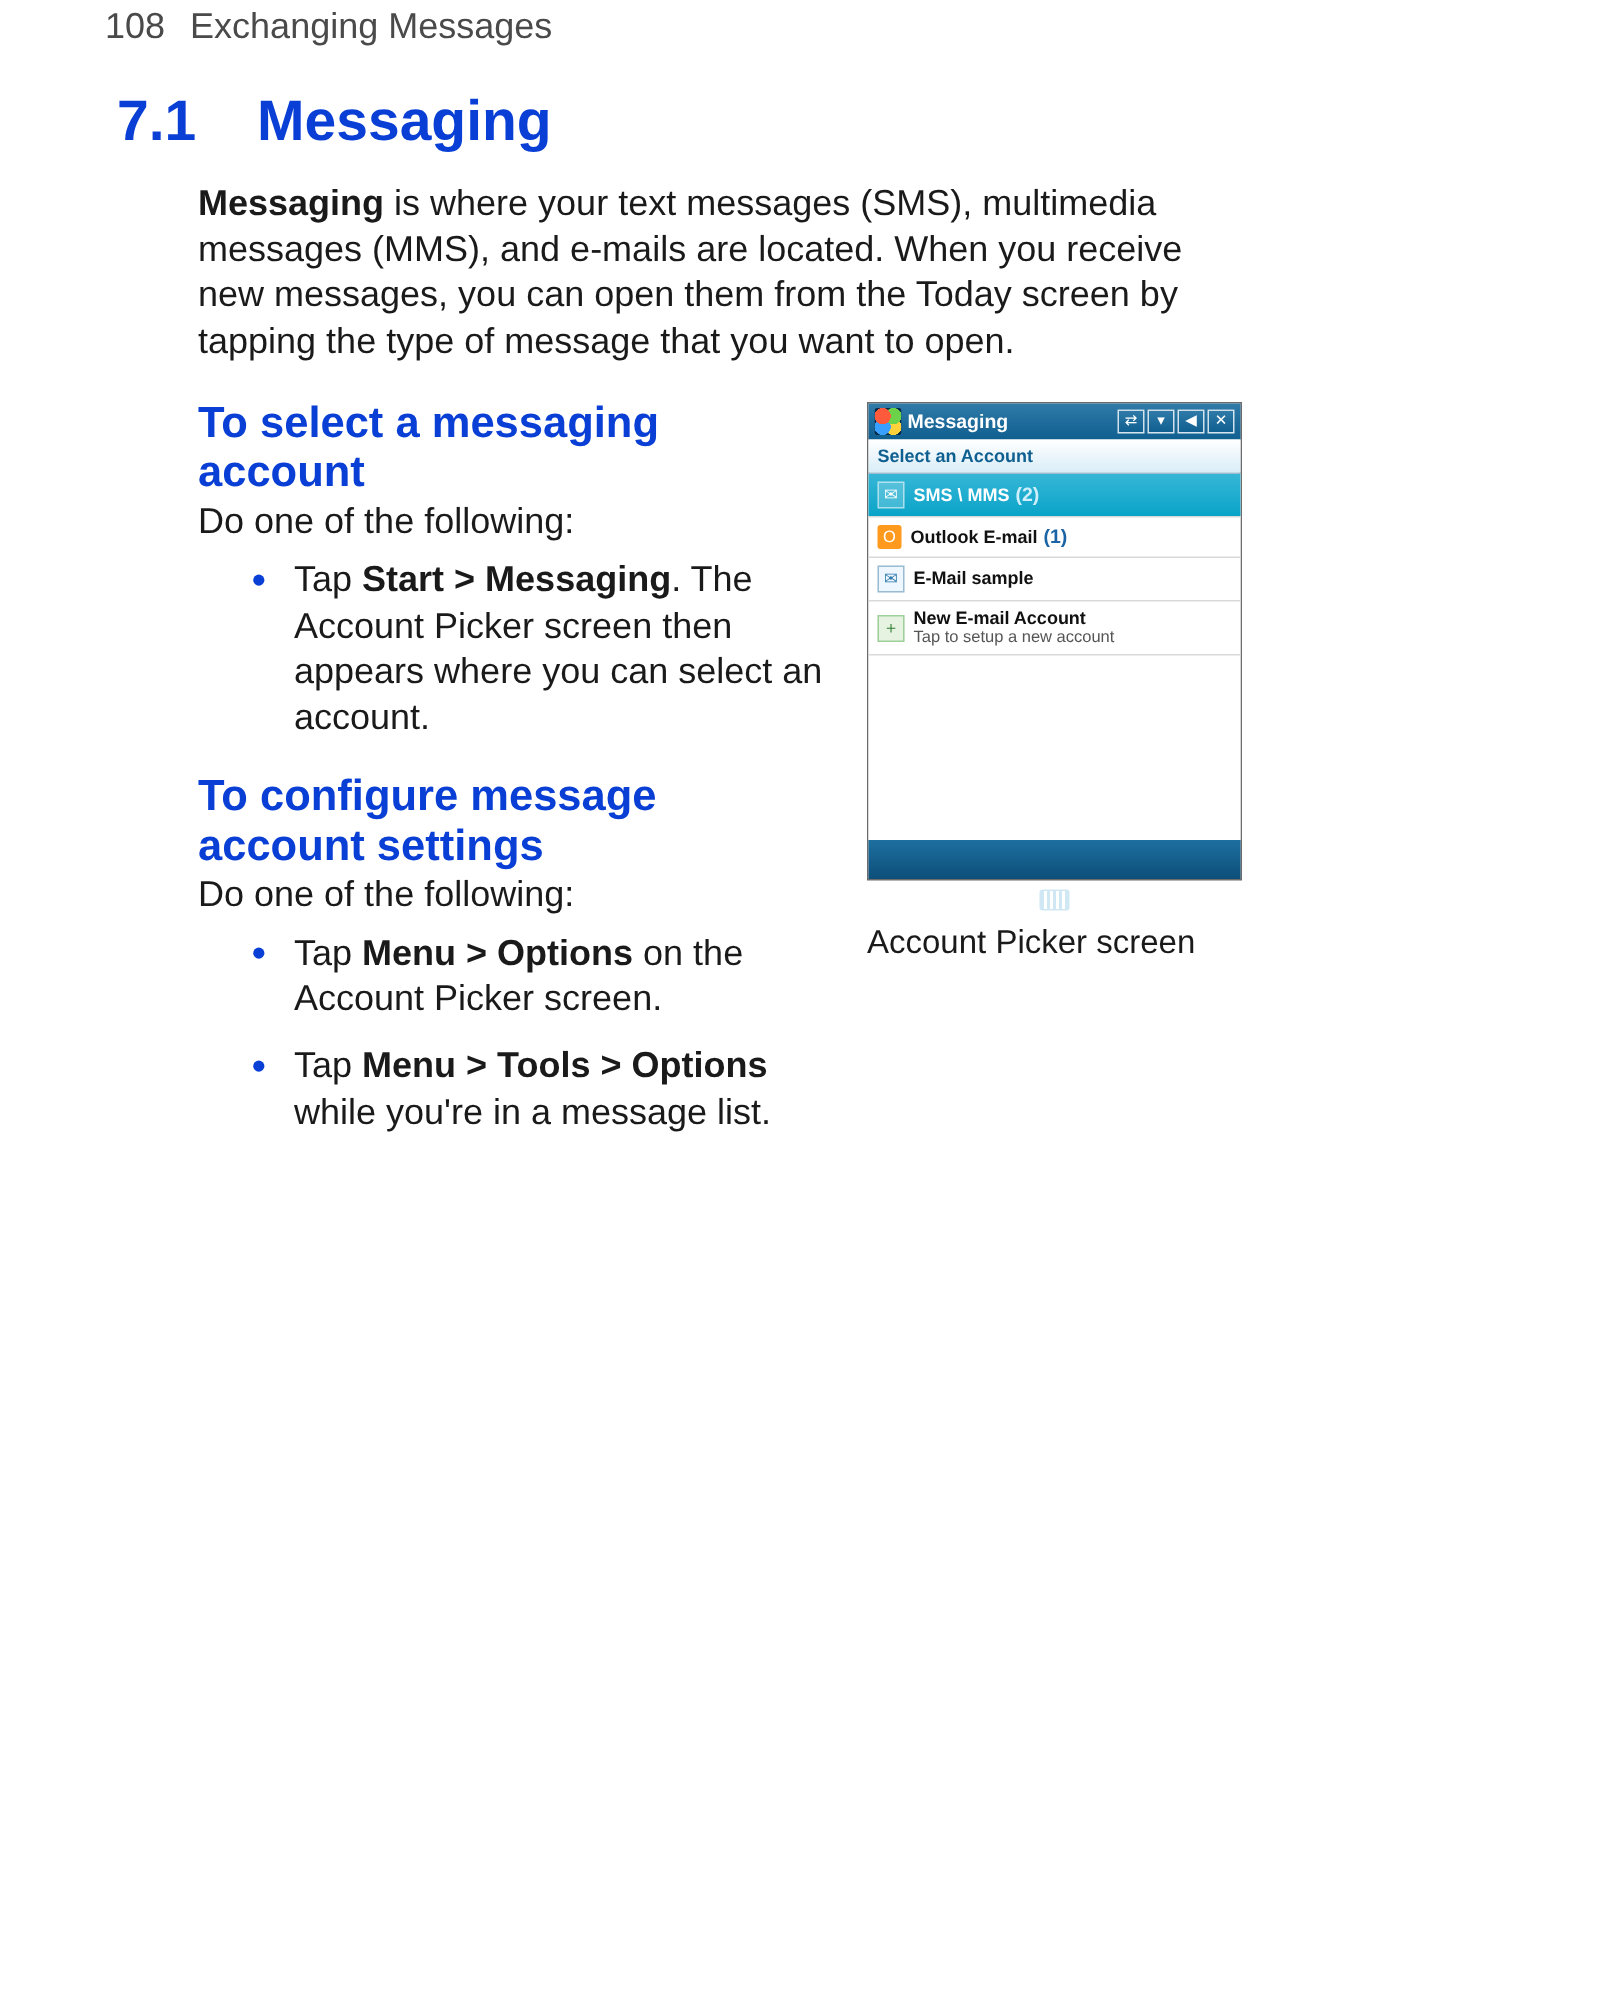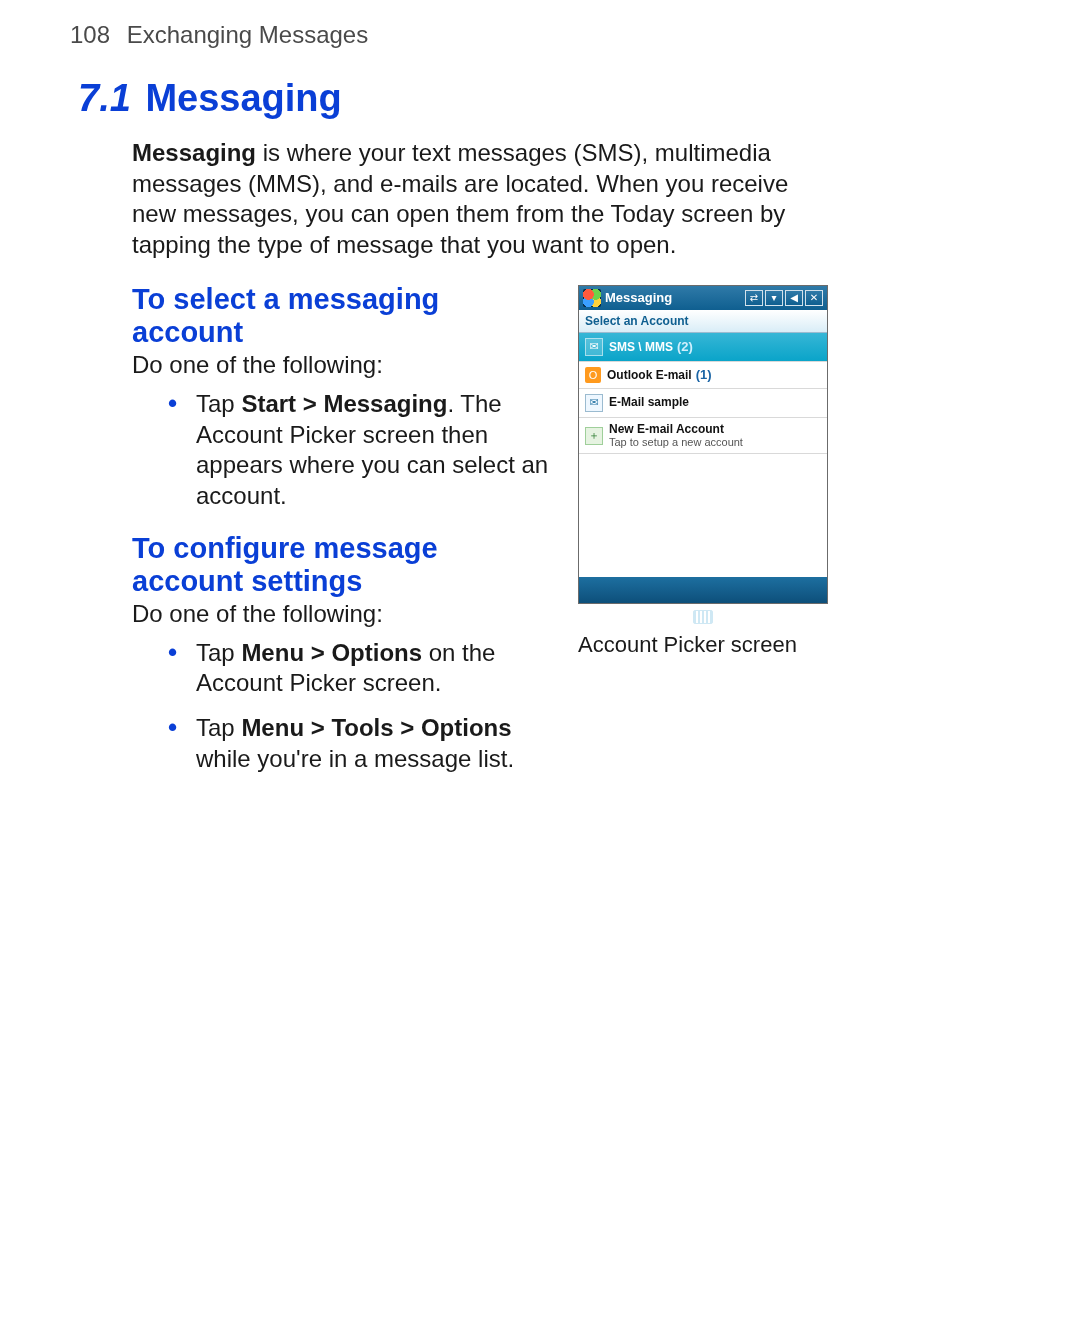--- a/index.html
+++ b/index.html
@@ -6,37 +6,37 @@
     margin: 0;
     padding: 0;
     background: #fff;
     font-family: "Segoe UI", "Myriad Pro", Arial, sans-serif;
     color: #1a1a1a;
   }
   .page {
     width: 908px;
     height: 1327px;
     box-sizing: border-box;
-    padding: 21px 70px 40px 70px;
+    padding: 4px 70px 40px 70px;
     position: relative;
   }
   .running-head {
     font-size: 24px;
     color: #4a4a4a;
     margin: 0 0 28px 0;
   }
   .running-head .pn { margin-right: 10px; }
   h1.section-title {
     color: #0a3fd6;
     font-size: 38px;
     font-weight: 700;
     margin: 0 0 14px 0;
     padding-left: 8px;
   }
-  h1.section-title .num { margin-right: 4px; font-style: italic; }
+  h1.section-title .num { margin-right: 30px; }
   .intro {
     font-size: 24px;
     line-height: 1.28;
     margin: 18px 0 22px 0;
     padding-left: 62px;
     padding-right: 0;
   }
   .two-col {
     display: flex;
     gap: 24px;

